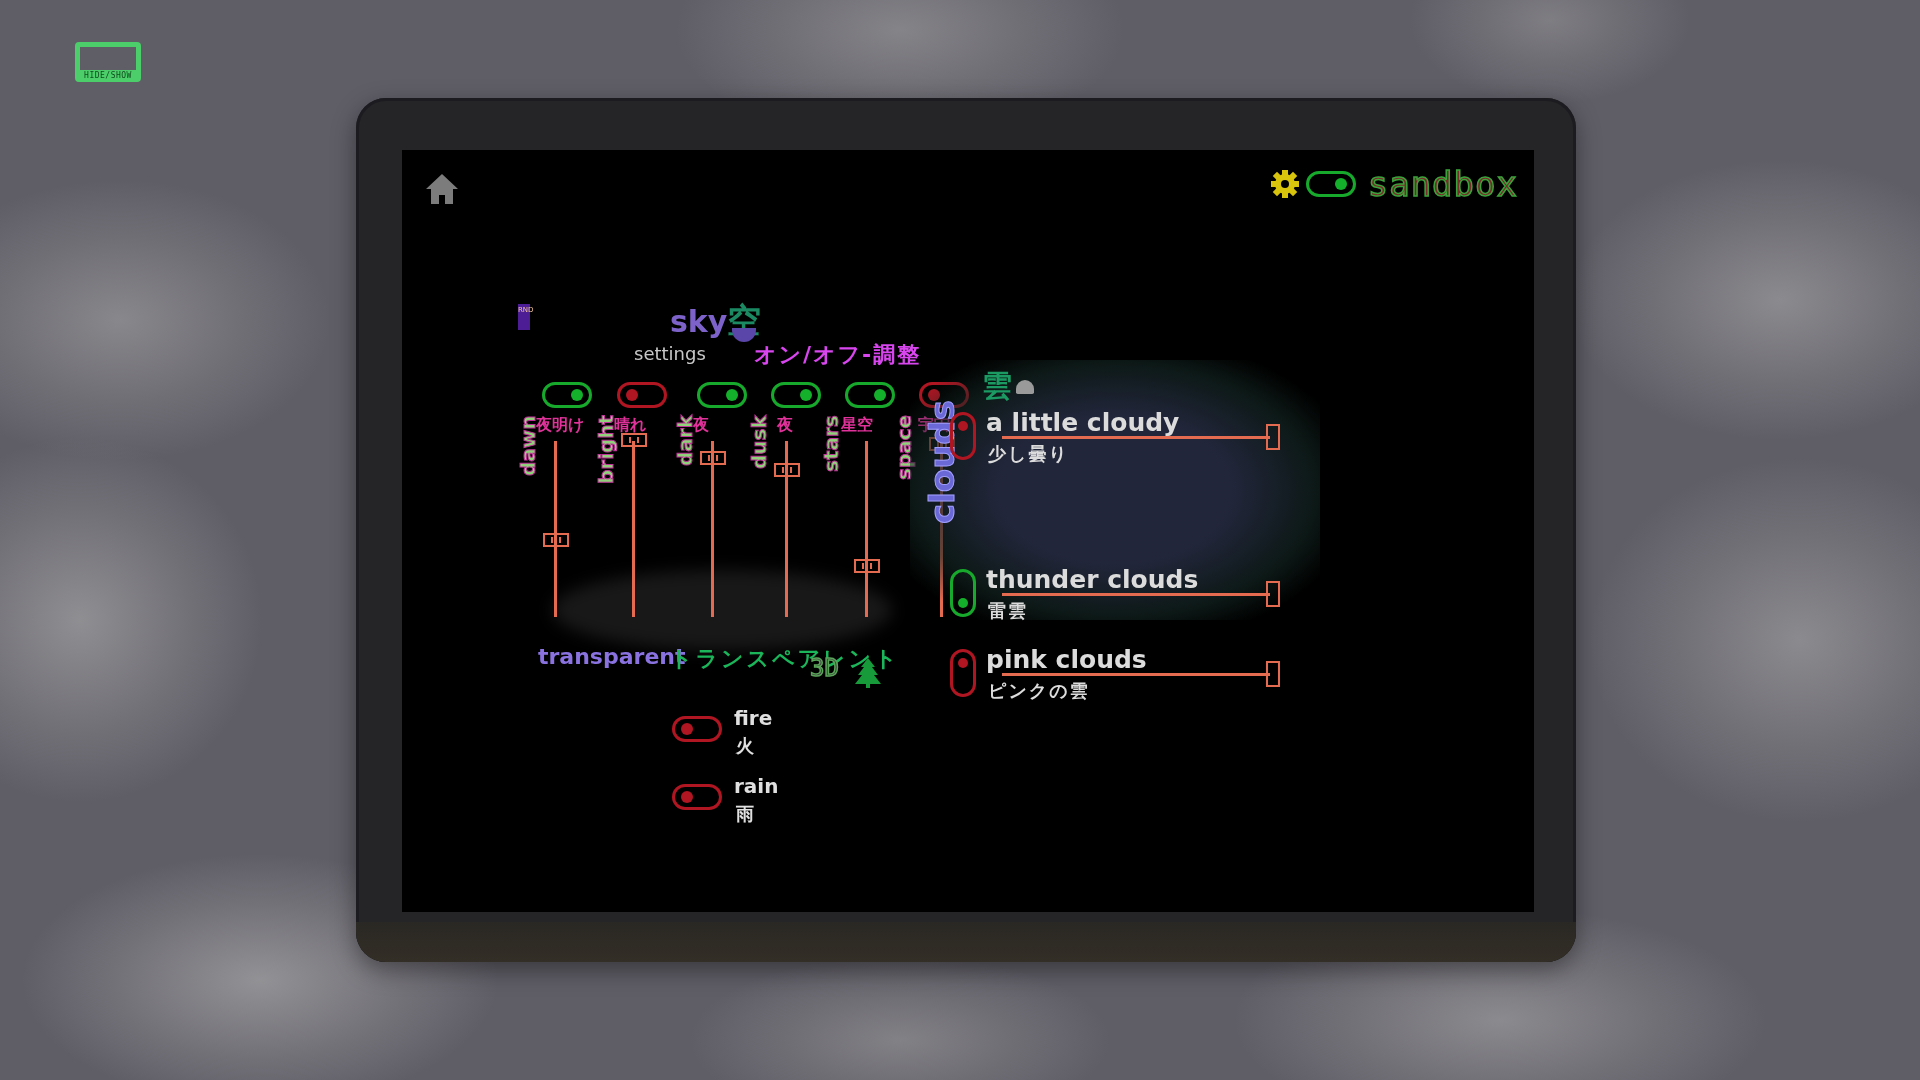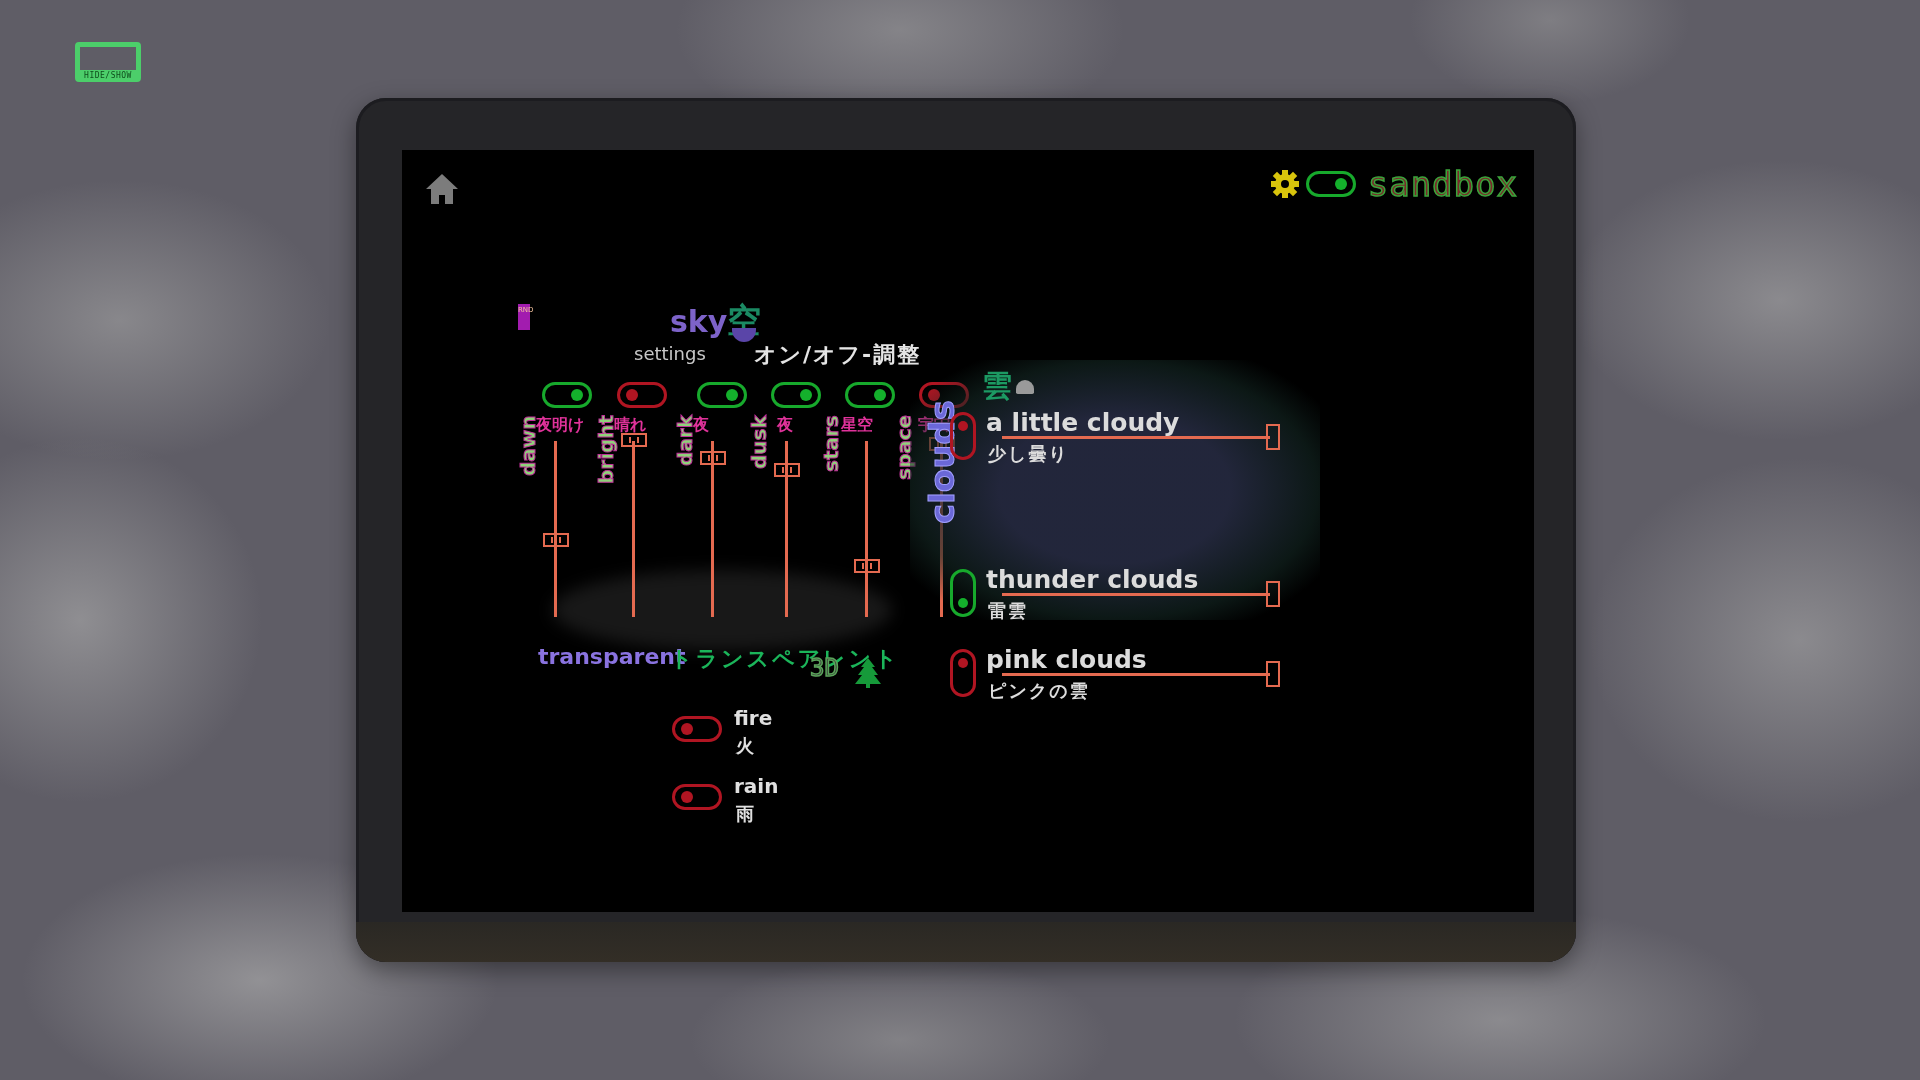--- a/index.html
+++ b/index.html
@@ -28,27 +28,27 @@
   .home{position:absolute;left:22px;top:22px;width:36px;height:34px;cursor:pointer;}
   .topright{position:absolute;right:16px;top:14px;display:flex;align-items:center;gap:6px;}
   .gear{width:30px;height:30px;cursor:pointer;}
   .toggle-h{width:50px;height:26px;border:3px solid #17a92c;border-radius:14px;box-sizing:border-box;position:relative;cursor:pointer;}
   .toggle-h .dot{position:absolute;top:50%;width:12px;height:12px;border-radius:50%;transform:translateY(-50%);}
   .toggle-h.on .dot{right:6px;background:#14b02c;}
   .toggle-h.off{border-color:#b01522;}
   .toggle-h.off .dot{left:6px;background:#b01522;}
   .sandbox{font-family:"DejaVu Sans Mono",monospace;font-size:34px;color:#7a2a2a;
     -webkit-text-stroke:1.5px #3ba33b;letter-spacing:1px;margin-left:6px;}
-  .rnd{position:absolute;left:116px;top:154px;width:12px;height:26px;background:#a21caf;color:#f3c39e;
+  .rnd{position:absolute;left:116px;top:154px;width:12px;height:26px;background:#4c1d95;color:#f3c39e;
     font-size:7px;line-height:8px;text-align:left;padding-top:2px;box-sizing:border-box;cursor:pointer;}
   .sky-title{position:absolute;left:268px;top:154px;font-size:30px;color:#7d63c9;font-weight:bold;}
   .sky-kanji{position:absolute;left:325px;top:148px;font-size:34px;color:#1b8a63;font-weight:bold;}
   .sky-globe{position:absolute;left:330px;top:178px;width:24px;height:14px;border-radius:0 0 14px 14px;background:#5a45a8;}
   .settings-lbl{position:absolute;left:232px;top:193px;font-size:18px;color:#c8c8c8;}
-  .onoff-lbl{position:absolute;left:352px;top:190px;font-size:22px;color:#e5e5e5;font-weight:bold;letter-spacing:2px;}
+  .onoff-lbl{position:absolute;left:352px;top:190px;font-size:22px;color:#d946ef;font-weight:bold;letter-spacing:2px;}
   .sky-toggles{position:absolute;left:140px;top:232px;}
   .sky-toggles .toggle-h{position:absolute;top:0;}
   .cloud-wisp{position:absolute;border-radius:50%;filter:blur(8px);}
   .sky-col{position:absolute;top:265px;width:70px;height:220px;}
   .vlabel{position:absolute;left:0;top:0;writing-mode:vertical-rl;transform:rotate(180deg);
     font-size:20px;font-weight:bold;color:#8fd27a;-webkit-text-stroke:1px #c0309a;height:70px;text-align:right;}
   .jlabel{position:absolute;left:20px;top:0;font-size:16px;font-weight:bold;color:#e0329a;white-space:nowrap;}
   .vtrack{position:absolute;left:38px;top:26px;width:3px;height:176px;background:#e46a50;}
   .thumb-h{position:absolute;width:26px;height:14px;border:2px solid #e46a50;box-sizing:border-box;
     left:27px;cursor:grab;background:transparent;}

